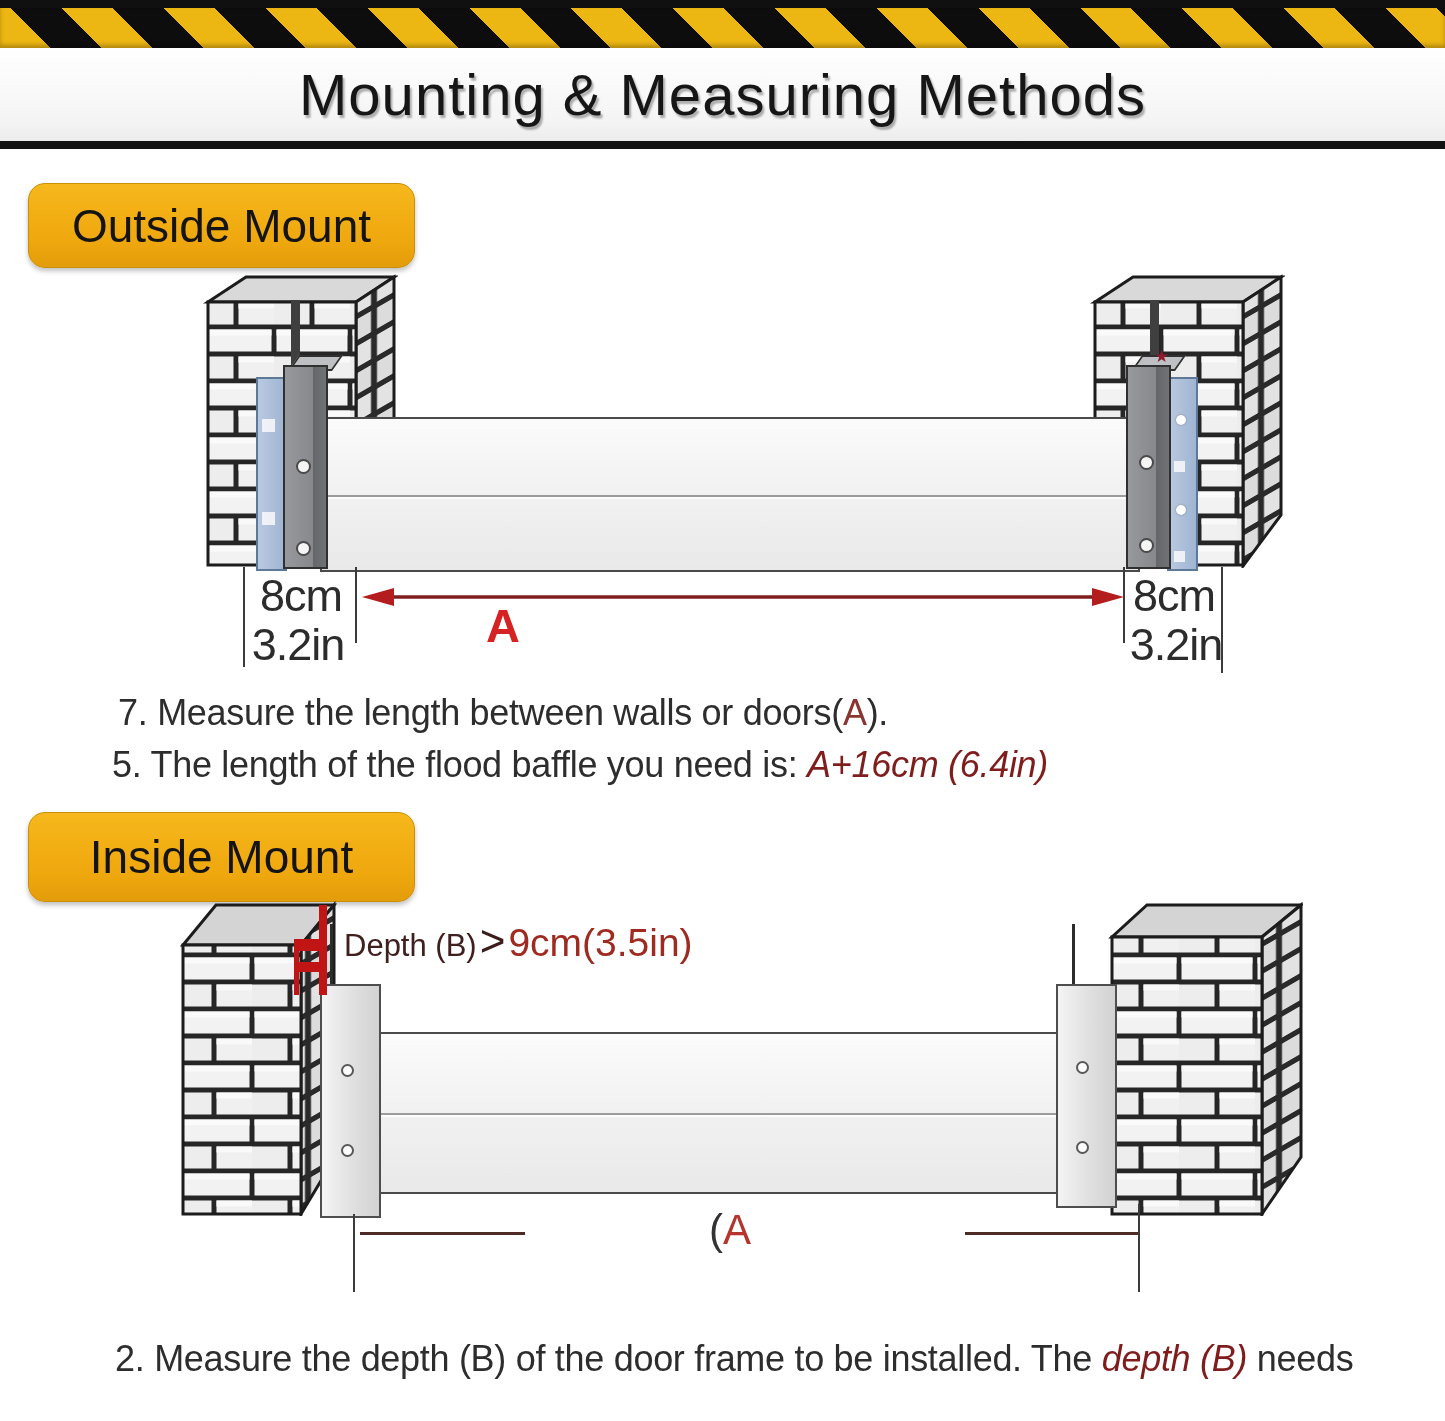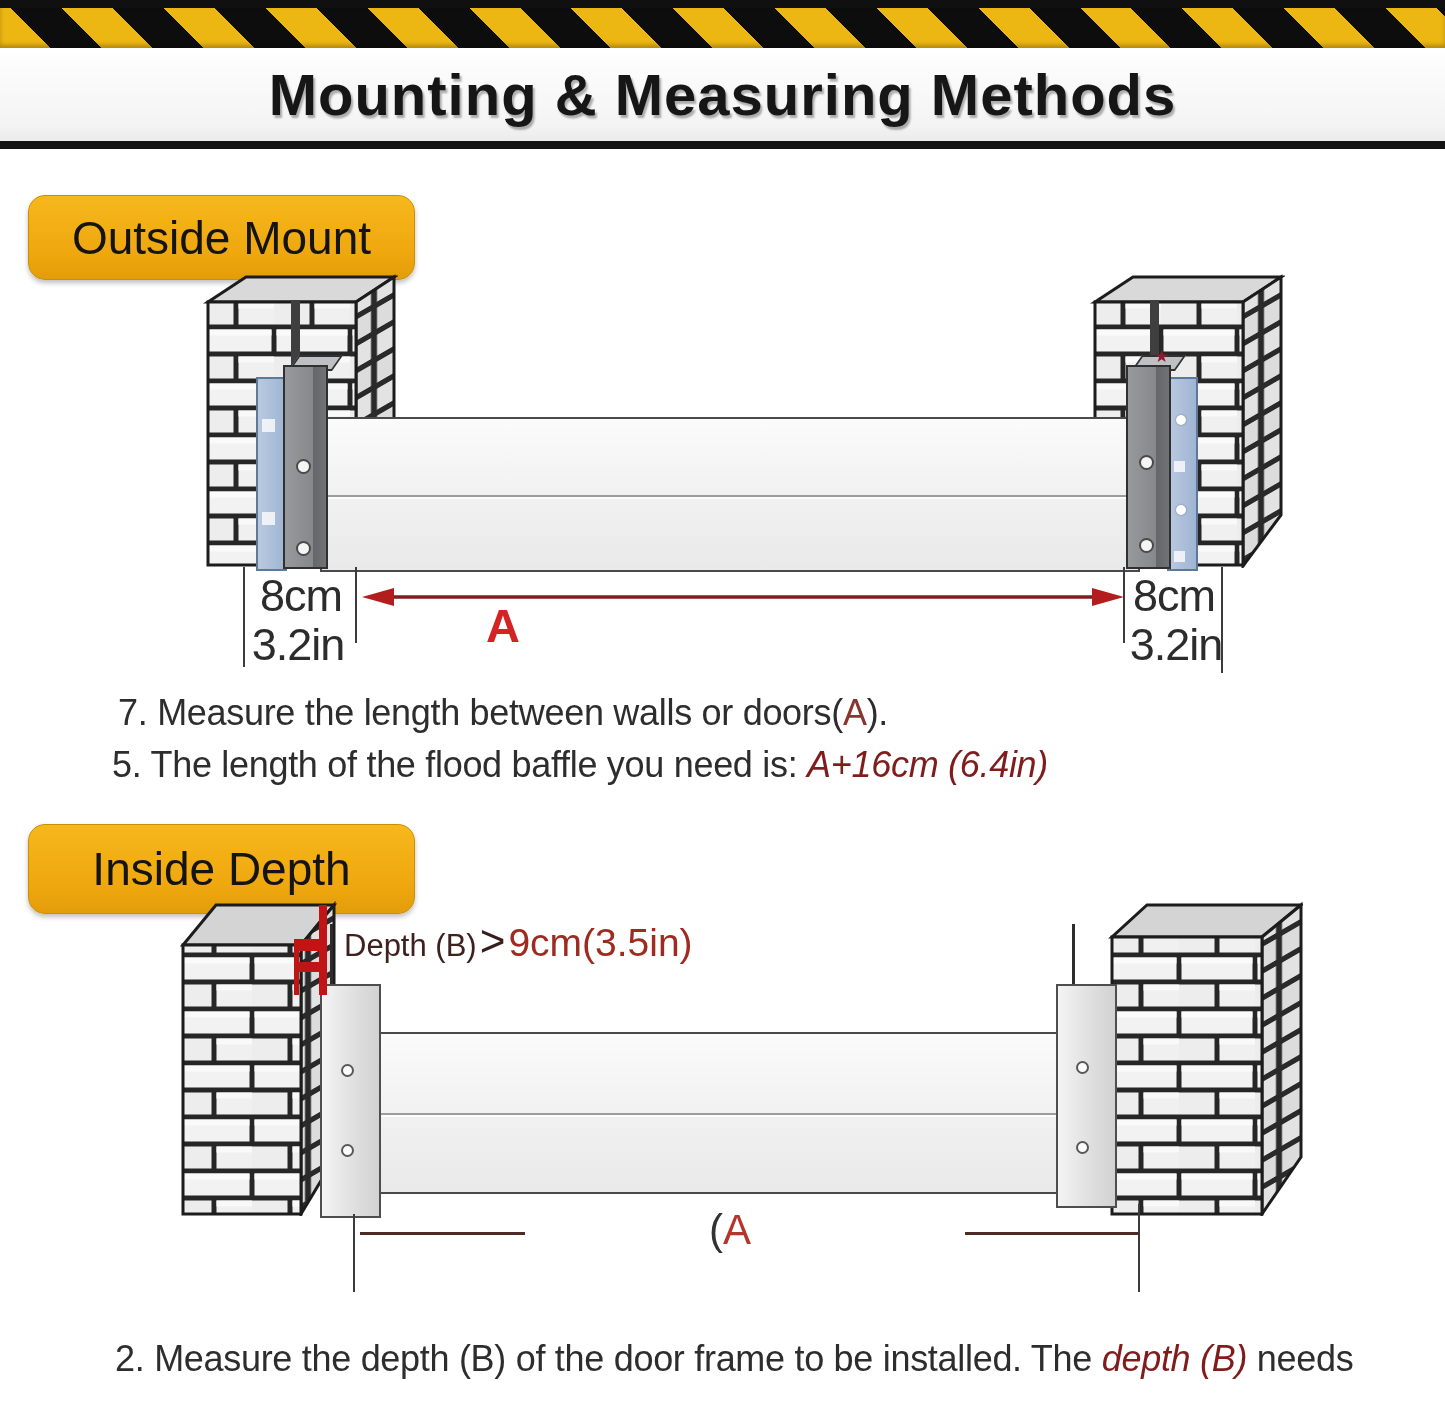--- a/index.html
+++ b/index.html
@@ -8,30 +8,30 @@
   .abs{position:absolute;}
 
   
   .top-bar{position:absolute;left:0;top:0;width:100%;height:8px;background:#101010;}
   .hazard{position:absolute;left:0;top:8px;width:100%;height:40px;
           background:repeating-linear-gradient(45deg,#ECB613 0 36px,#0d0d0d 36px 72px);
           box-shadow:inset 0 -3px 4px rgba(0,0,0,.25);}
   .title-band{position:absolute;left:0;top:48px;width:100%;height:93px;
               background:linear-gradient(180deg,#ffffff 0%,#f4f4f4 80%,#ececec 100%);
               display:flex;align-items:center;justify-content:center;}
-  .title{margin:0;font-size:58px;font-weight:700;color:#161616;letter-spacing:1px;
+  .title{margin:0;font-size:58px;font-weight:400;color:#161616;letter-spacing:1px;
          text-shadow:2px 3px 2px rgba(0,0,0,.3);}
   .title-underline{position:absolute;left:0;top:141px;width:100%;height:8px;background:#131313;}
 
   
   .badge{position:absolute;left:28px;width:385px;border-radius:17px;
          background:linear-gradient(180deg,#f6b81c 0%,#efa70e 70%,#e39d0a 100%);
          border:1px solid #c98f07;box-shadow:0 3px 5px rgba(0,0,0,.25);
          display:flex;align-items:center;justify-content:center;
-         font-size:46px;color:#141414;margin-top:12px;}
+         font-size:46px;color:#141414;}
   .badge-outside{top:183px;height:83px;}
   .badge-inside{top:812px;height:88px;}
 
   
   .groove{position:absolute;width:9px;background:#3f3f3f;z-index:2;}
   .baffle{position:absolute;z-index:3;border:2px solid #4a4a4a;
           background:linear-gradient(180deg,#fbfbfb 0%,#f3f3f3 40%,#e9e9e9 100%);}
   .seam{position:absolute;left:0;right:0;top:50%;height:2px;background:#9c9c9c;
         box-shadow:0 2px 0 rgba(255,255,255,.8);}
   .bluestrip{position:absolute;z-index:4;border:2px solid #5e7898;
@@ -162,21 +162,21 @@
     <polygon points="2,14 34,5 34,23" fill="#B31D1D"></polygon>
     <polygon points="764,14 732,5 732,23" fill="#B31D1D"></polygon>
   </svg>
   <div class="arrowlabel">
     <span class="marker">A</span>
   </div>
 
   <div class="steptext" style="left:118px;top:692px;"><span>7. Measure the length between walls or doors(</span><span class="marker-a">A</span><span>).</span></div>
   <div class="steptext" style="left:112px;top:744px;"><span>5. The length of the flood baffle you need is: </span><span class="maroon">A+16cm (6.4in)</span></div>
 
-  <div class="badge badge-inside">Inside Depth</div>
+  <div class="badge badge-inside">Inside Mount</div>
 
   <svg class="abs" style="left:176px;top:901px;z-index:1" width="165" height="315">
     <polygon points="40,4 158,4 125,44 7,44" fill="#d4d4d4" stroke="#1c1c1c" stroke-width="3"></polygon>
     <polygon points="125,44 158,4 158,258 125,313" fill="url(#brickSide)" stroke="#1c1c1c" stroke-width="3"></polygon>
     <rect x="7" y="44" width="118" height="269" fill="url(#brickFront)" stroke="#1c1c1c" stroke-width="3"></rect>
   </svg>
 
   <svg class="abs" style="left:1103px;top:901px;z-index:1" width="200" height="315">
     <polygon points="44,4 198,4 159,36 9,36" fill="#d4d4d4" stroke="#1c1c1c" stroke-width="3"></polygon>
     <polygon points="159,36 198,4 198,256 159,313" fill="url(#brickSide)" stroke="#1c1c1c" stroke-width="3"></polygon>

